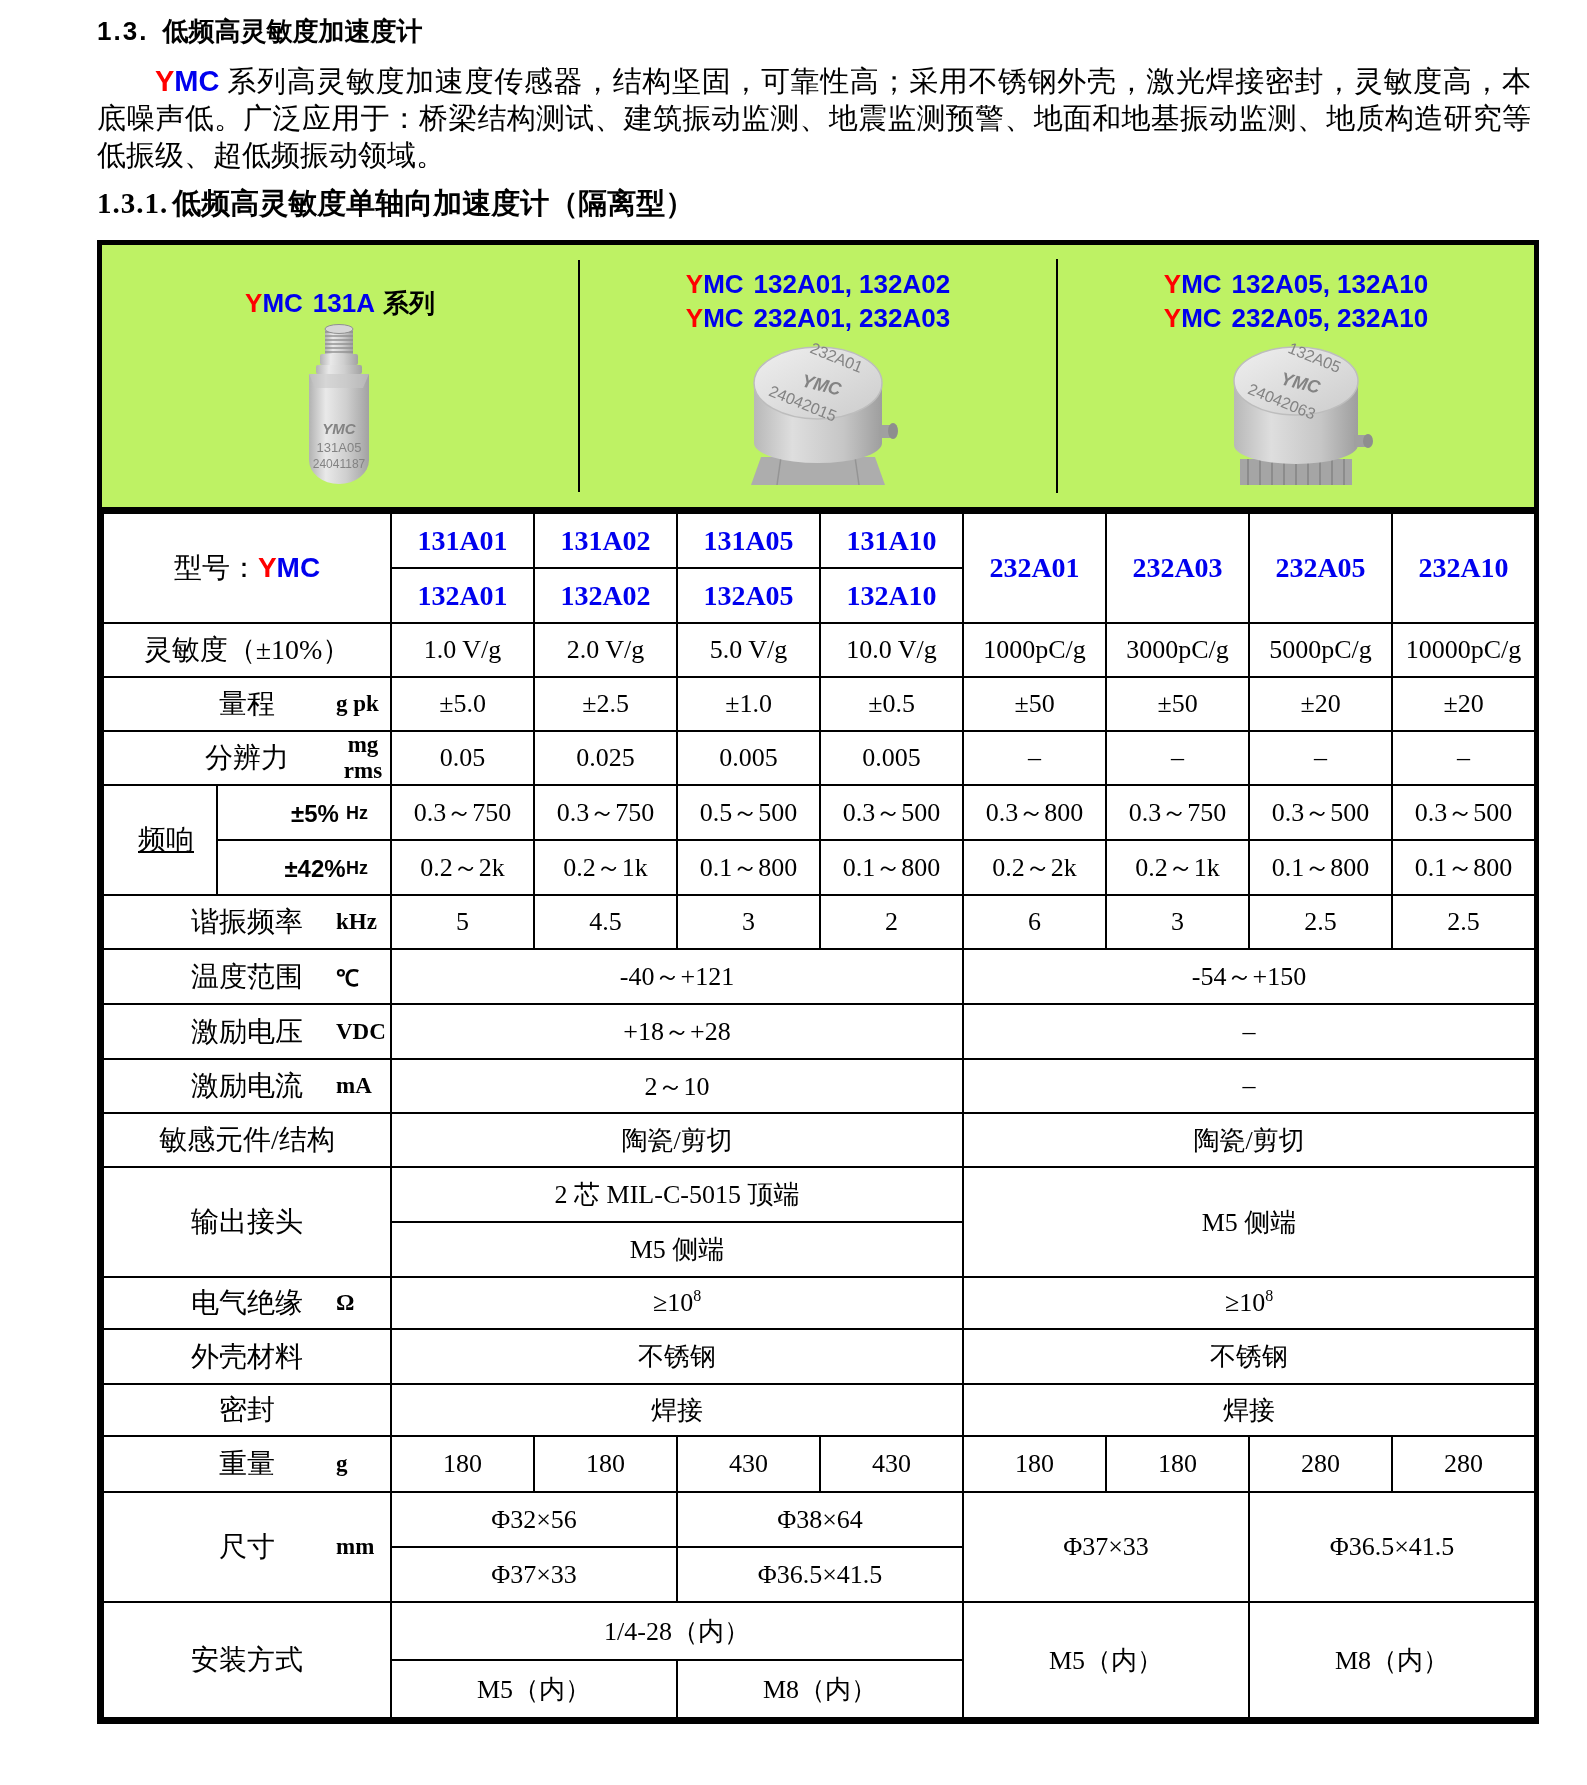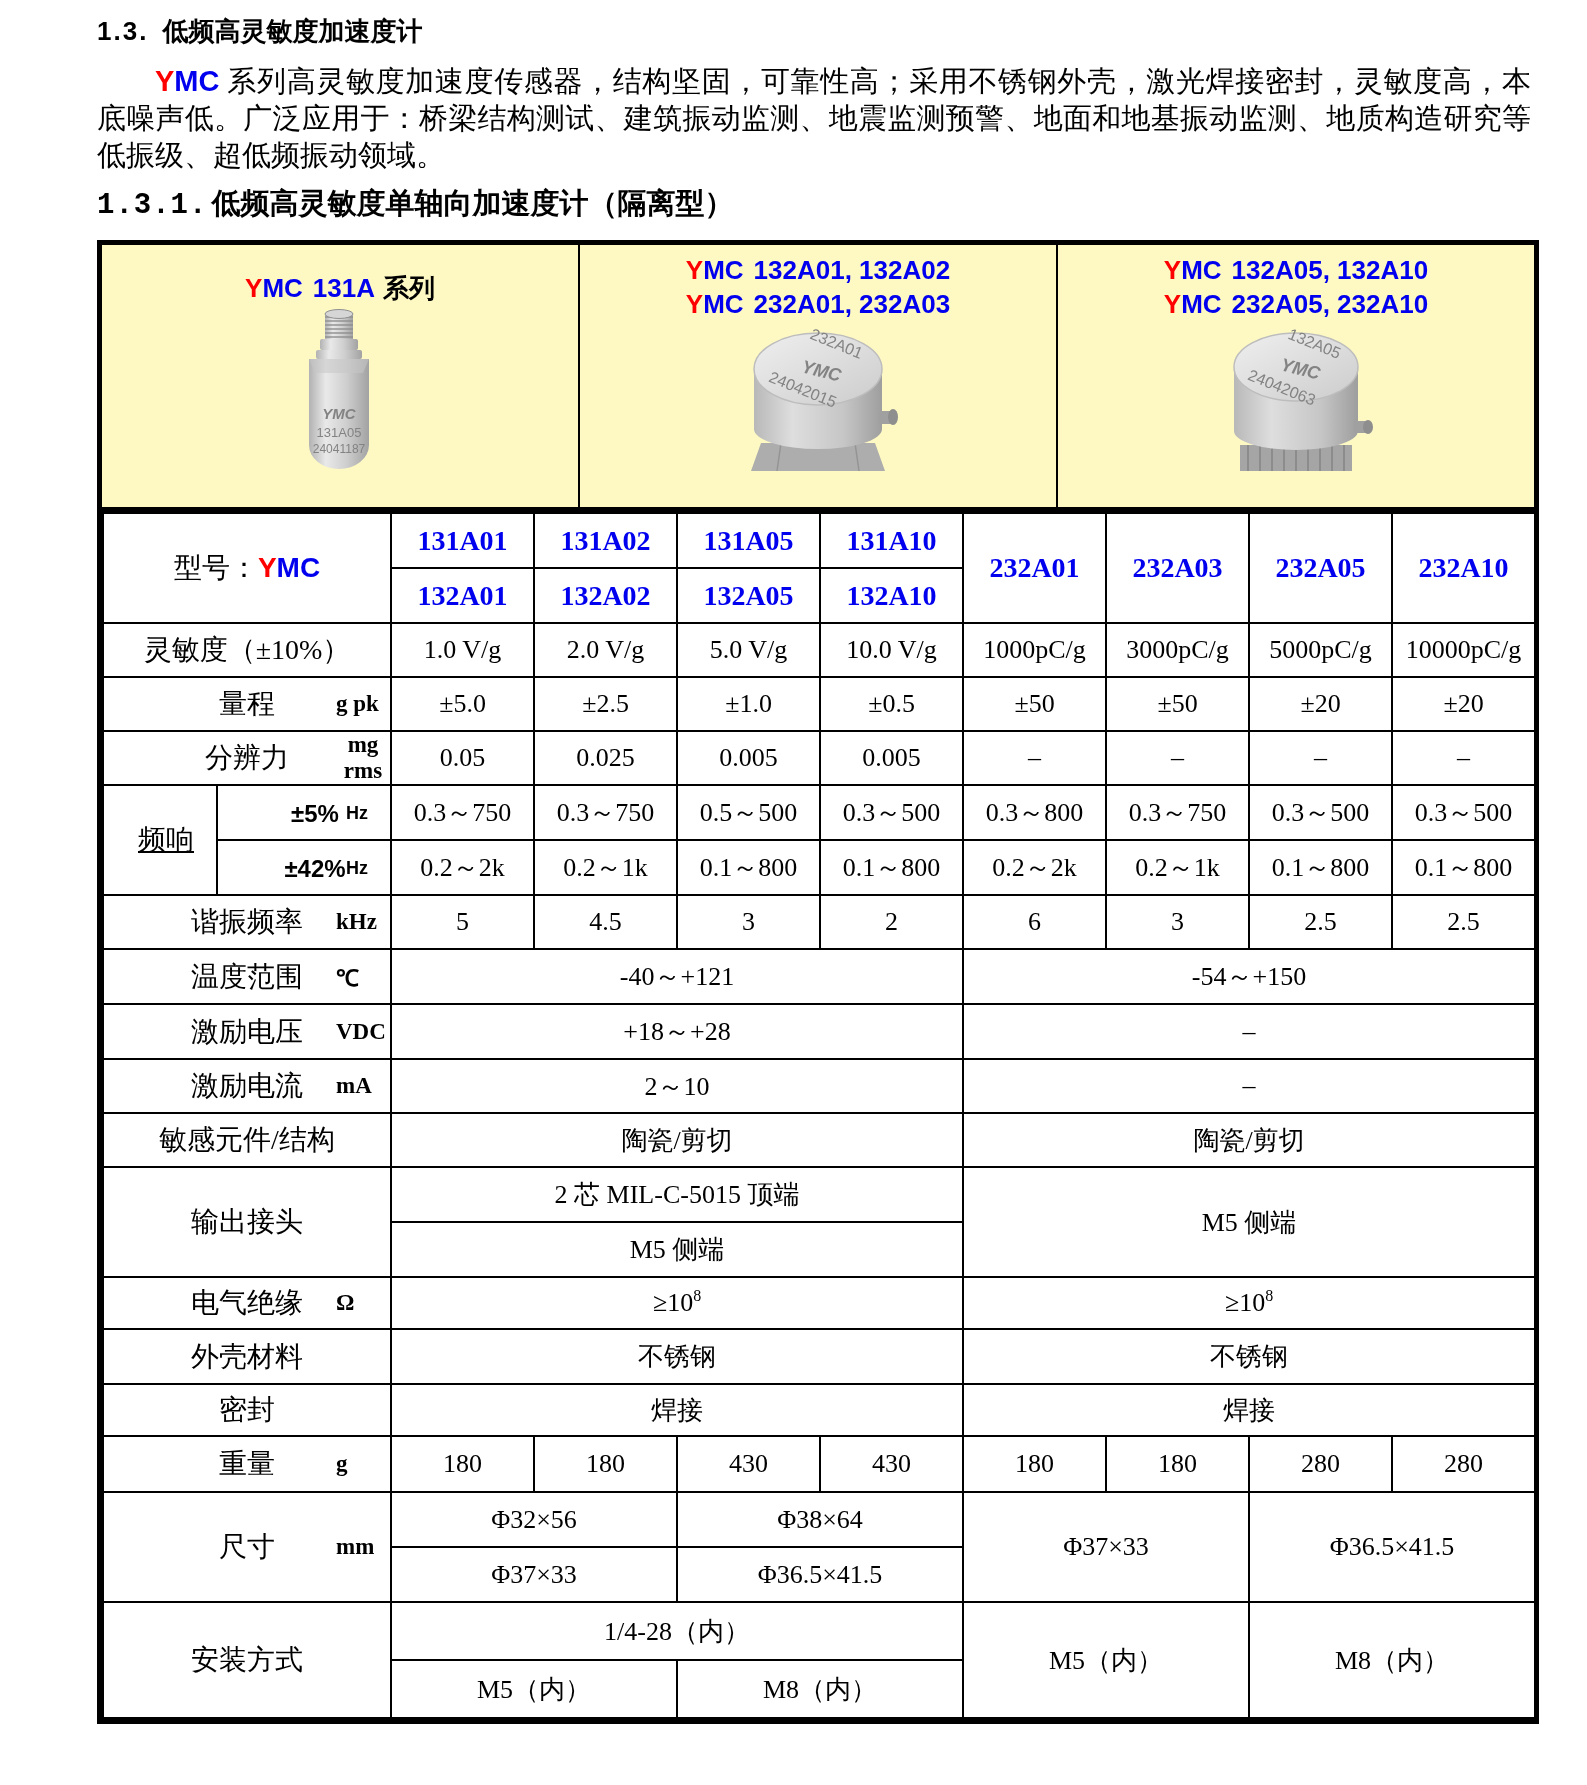--- a/index.html
+++ b/index.html
@@ -1,27 +1,27 @@
 <!DOCTYPE html>
 <html><head>
 <meta charset="utf-8">
 <style>
   html,body{margin:0;padding:0;background:#ffffff;}
   body{width:1587px;height:1785px;font-family:"Liberation Serif",serif;color:#000;}
   .page{padding:10px 48px 0 97px;}
   h1{font-family:"Liberation Sans",sans-serif;font-weight:bold;font-size:26px;margin:4px 0 14px 0;}
   h1 .hn{margin-right:14px;letter-spacing:2px;}
-  h2{font-family:Liberation Mono, monospace;font-weight:bold;font-size:29px;margin:10px 0 16px 0;}
+  h2{font-family:Liberation Serif, serif;font-weight:bold;font-size:29px;margin:10px 0 16px 0;}
   h2 .hn{margin-right:4px;letter-spacing:1px;}
   p.intro{font-size:29px;line-height:37px;text-align:justify;text-indent:2em;margin:0 0 10px 0;width:1434px;}
   .by{color:#ff0000;font-family:"Liberation Sans",sans-serif;font-weight:bold;}
   .bm{color:#0000ee;font-family:"Liberation Sans",sans-serif;font-weight:bold;}
   
   .tbl-wrap{border:5px solid #000;width:1432px;}
-  .photo-row{display:flex;height:262px;border-bottom:5px solid #000;background:#fef9c3;}
+  .photo-row{display:flex;height:262px;border-bottom:5px solid #000;background:#bef264;align-items:center;}
   .pcell{flex:1;border-right:2px solid #000;text-align:center;overflow:hidden;}
   .pcell:last-child{border-right:none;}
   .cap{font-family:"Liberation Sans",sans-serif;font-weight:bold;font-size:26px;line-height:34px;color:#0000ee;}
   .cap .bnum{color:#0000ee;margin-left:10px;}
   .cap .bsuf{color:#000;margin-left:8px;}
   .cap-first{padding-top:26px;}
   .cap-top{padding-top:8px;}
   .psvg{display:block;margin:2px auto 0 auto;}
   table.spec{border-collapse:collapse;table-layout:fixed;width:1432px;font-size:26px;}
   table.spec td{border:2px solid #000;text-align:center;vertical-align:middle;padding:0;font-family:"Liberation Serif",serif;}

